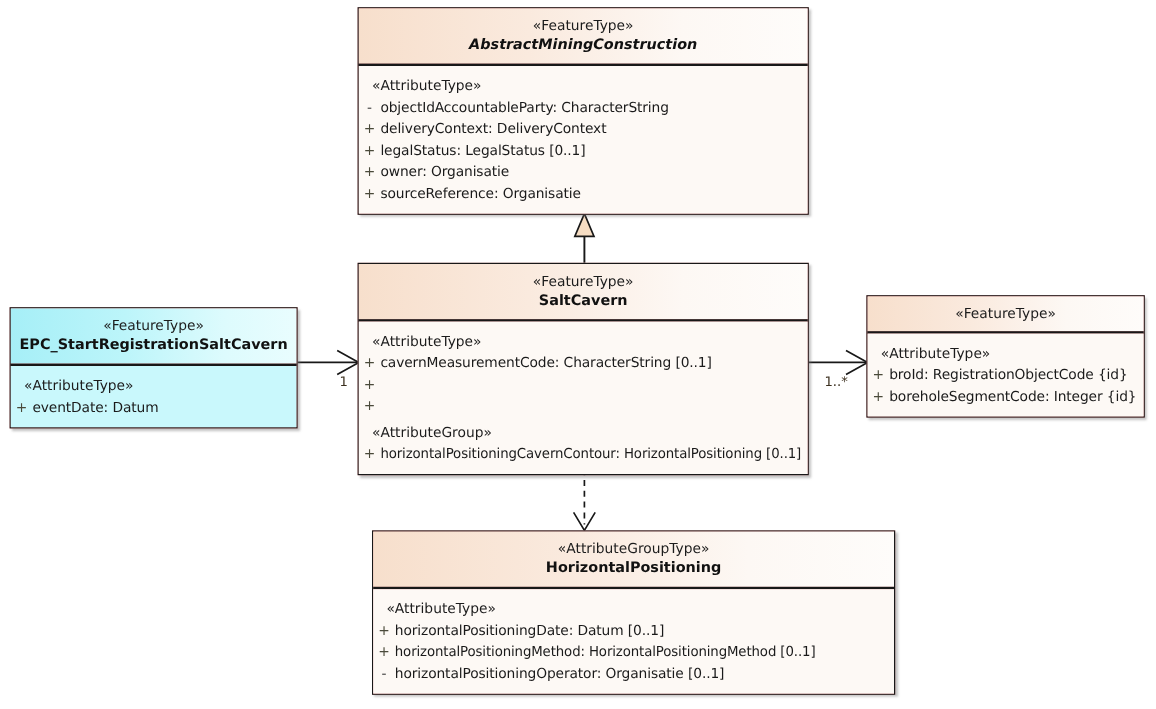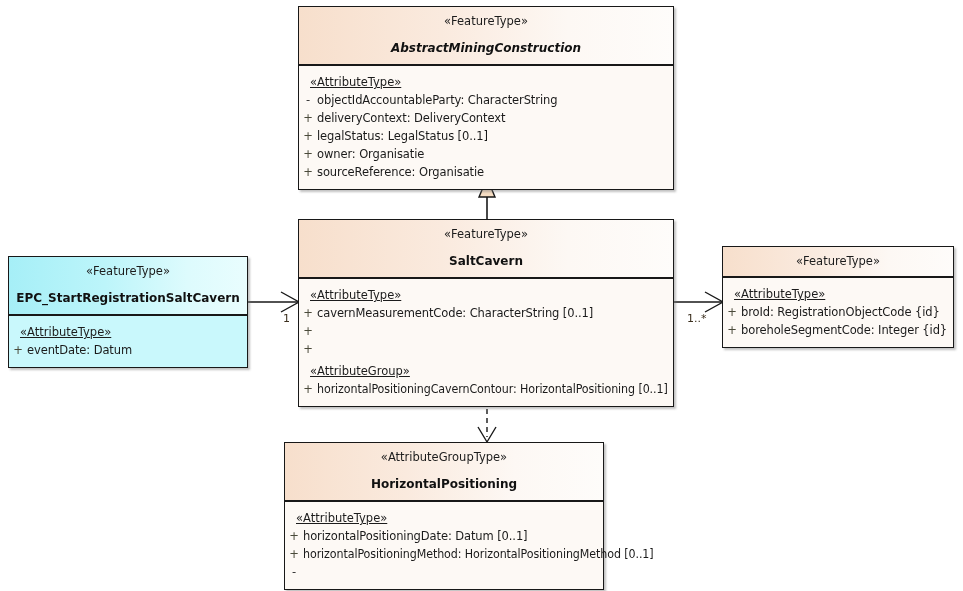--- a/index.html
+++ b/index.html
@@ -45,40 +45,39 @@
     font-size: 11.5px;
     color: #1c1c1c;
     line-height: 14px;
     white-space: nowrap;
   }
   .classname {
     font-size: 12px;
     font-weight: bold;
     color: #111111;
     line-height: 16px;
-    margin-top: 12px;
+    margin-top: 1px;
     white-space: nowrap;
   }
   .classname.abstract {
     font-style: italic;
   }
   .uml-body {
     padding: 7px 0 8px 0;
     background: #fdf9f5;
   }
   .uml-body.cyan {
     background: #c9f8fc;
   }
   .group-label {
     font-size: 11.5px;
     color: #1c1c1c;
     line-height: 18px;
     padding-left: 11px;
     white-space: nowrap;
-    text-decoration: underline;
   }
   .attr-row {
     display: flex;
     align-items: baseline;
     line-height: 18px;
     white-space: nowrap;
   }
   .attr-vis {
     width: 18px;
     flex: 0 0 18px;
@@ -226,34 +225,35 @@
         <span class="attr-vis">+</span>
         <span class="attr-text">broId: RegistrationObjectCode {id}</span>
       </div>
       <div class="attr-row">
         <span class="attr-vis">+</span>
         <span class="attr-text">boreholeSegmentCode: Integer {id}</span>
       </div>
     </div>
   </div>
 
-  <div class="uml-box" style="left:284px; top:442px; width:320px;">
+  <div class="uml-box" style="left:310px; top:442px; width:436px;">
     <div class="uml-header">
       <div class="stereotype">«AttributeGroupType»</div>
       <div class="classname">HorizontalPositioning</div>
     </div>
     <div class="uml-body">
       <div class="group-label">«AttributeType»</div>
       <div class="attr-row">
         <span class="attr-vis">+</span>
         <span class="attr-text">horizontalPositioningDate: Datum [0..1]</span>
       </div>
       <div class="attr-row">
         <span class="attr-vis">+</span>
         <span class="attr-text squeeze">horizontalPositioningMethod: HorizontalPositioningMethod [0..1]</span>
       </div>
       <div class="attr-row">
         <span class="attr-vis priv">-</span>
+        <span class="attr-text">horizontalPositioningOperator: Organisatie [0..1]</span>
       </div>
     </div>
   </div>
 
 </div>
 
 </body></html>

